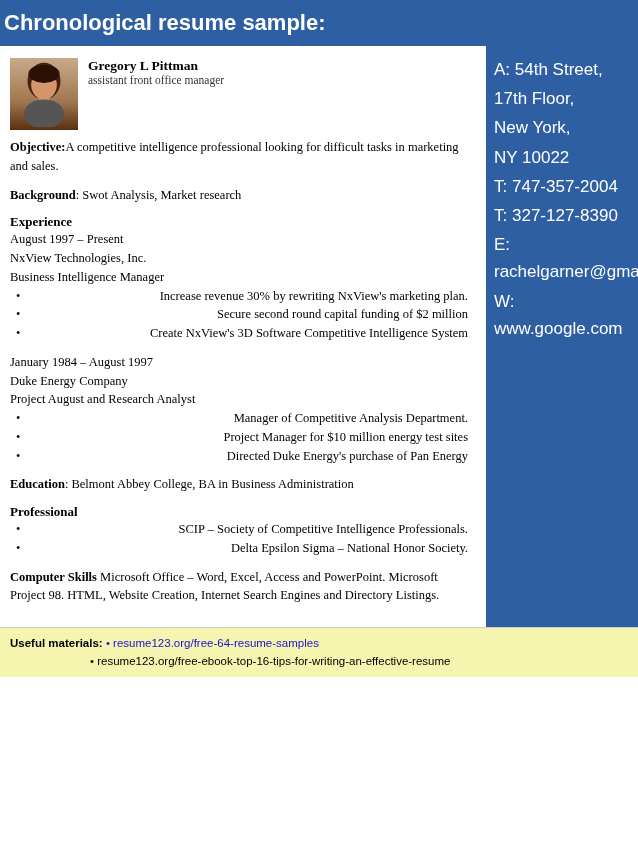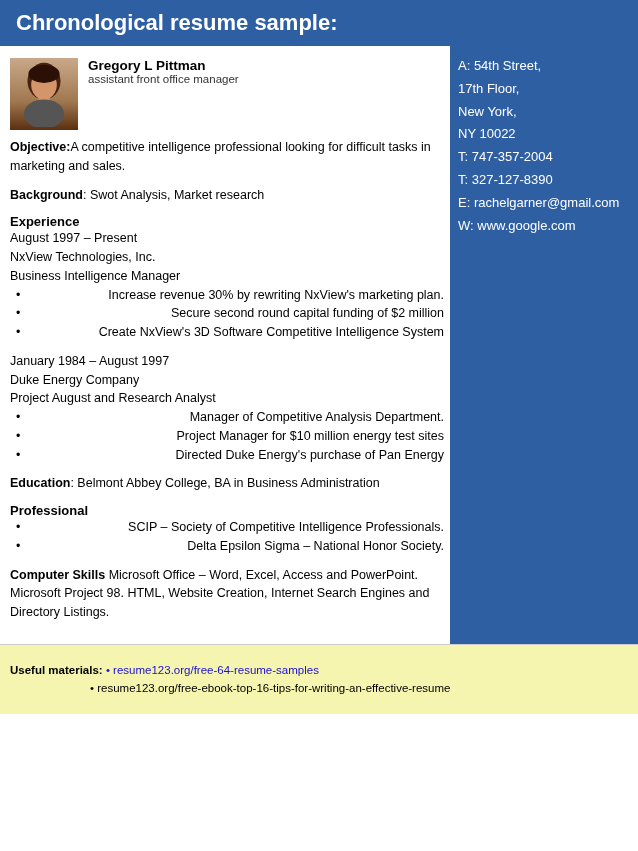--- a/index.html
+++ b/index.html
@@ -6,40 +6,41 @@
     body {
       width: 638px;
       min-height: 851px;
       font-family: Arial, sans-serif;
       font-size: 13px;
       background: #fff;
     }
     .page-header {
       background: #2e5fa3;
       color: #fff;
-      padding: 10px 16px;
+      padding: 10px 4px;
       font-size: 22px;
       font-weight: bold;
     }
     .main-container {
       display: flex;
       flex-direction: row;
       width: 100%;
     }
     .resume-body {
       flex: 1;
-      padding: 12px 6px 12px 10px;
+      padding: 12px 18px 12px 10px;
       background: #fff;
+      font-family: Liberation Serif, serif;
     }
     .sidebar {
-      width: 188px;
+      width: 152px;
       background: #2e5fa3;
       padding: 10px 8px;
       color: #fff;
-      font-size: 13px;
+      font-size: 17px;
       line-height: 1.6;
       flex-shrink: 0;
     }
     .sidebar p {
       margin-bottom: 2px;
     }
     .profile-section {
       display: flex;
       align-items: flex-start;
       margin-bottom: 8px;
@@ -105,21 +106,21 @@
       padding-left: 12px;
     }
     .bullet-list li::before {
       content: "•";
       position: absolute;
       left: 0;
     }
     .footer-bar {
       background: #f5f5b0;
       border-top: 1px solid #ccc;
-      padding: 16px 10px;
+      padding: 6px 10px;
       font-size: 11.5px;
       line-height: 1.6;
     }
     .footer-bar span.bold-inline {
       font-weight: bold;
     }
   </style>
 </head>
 <body>
 

